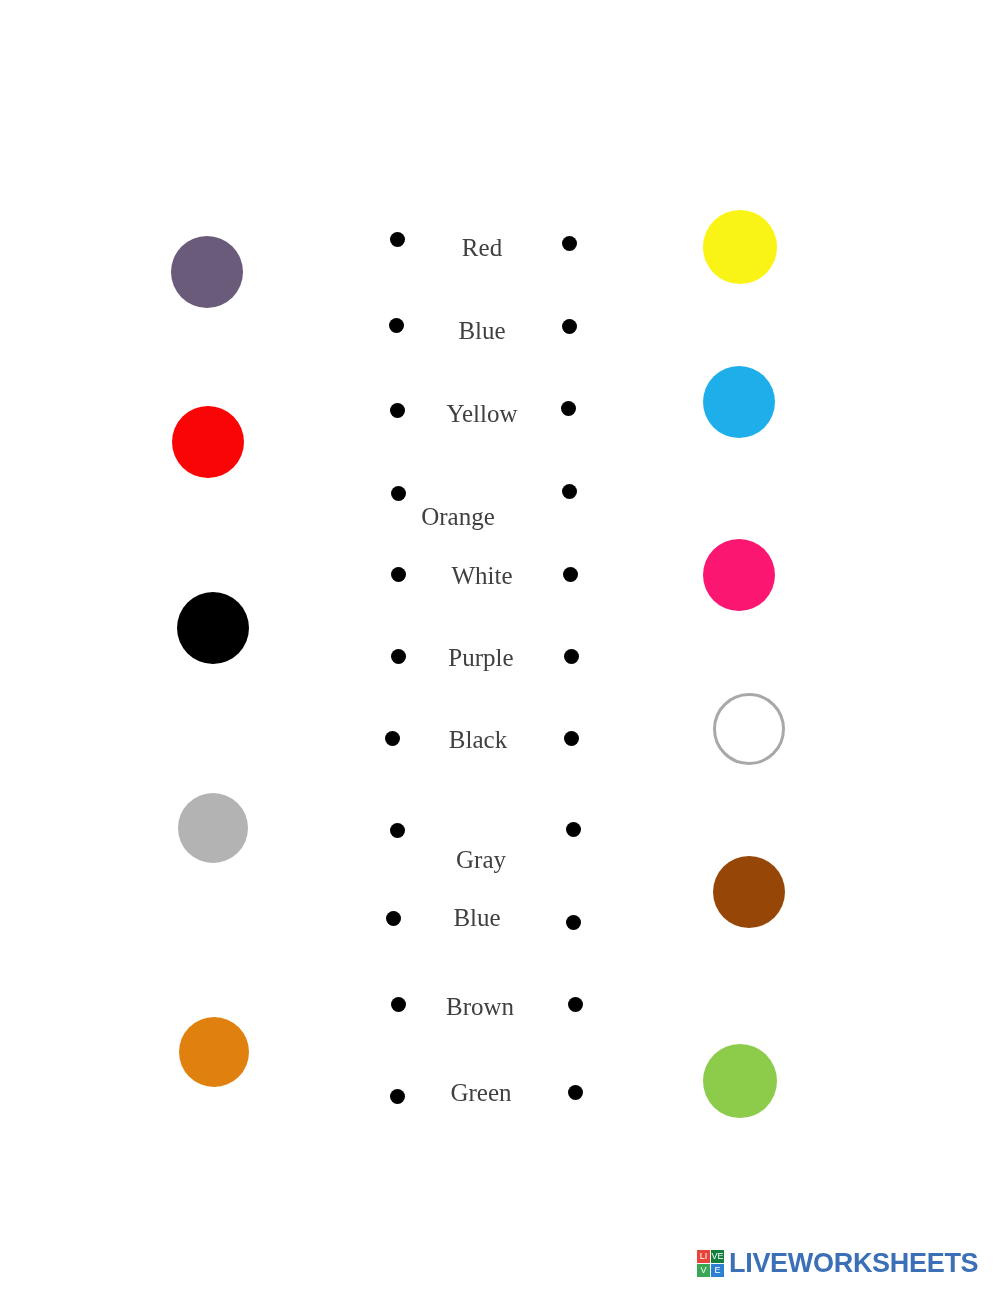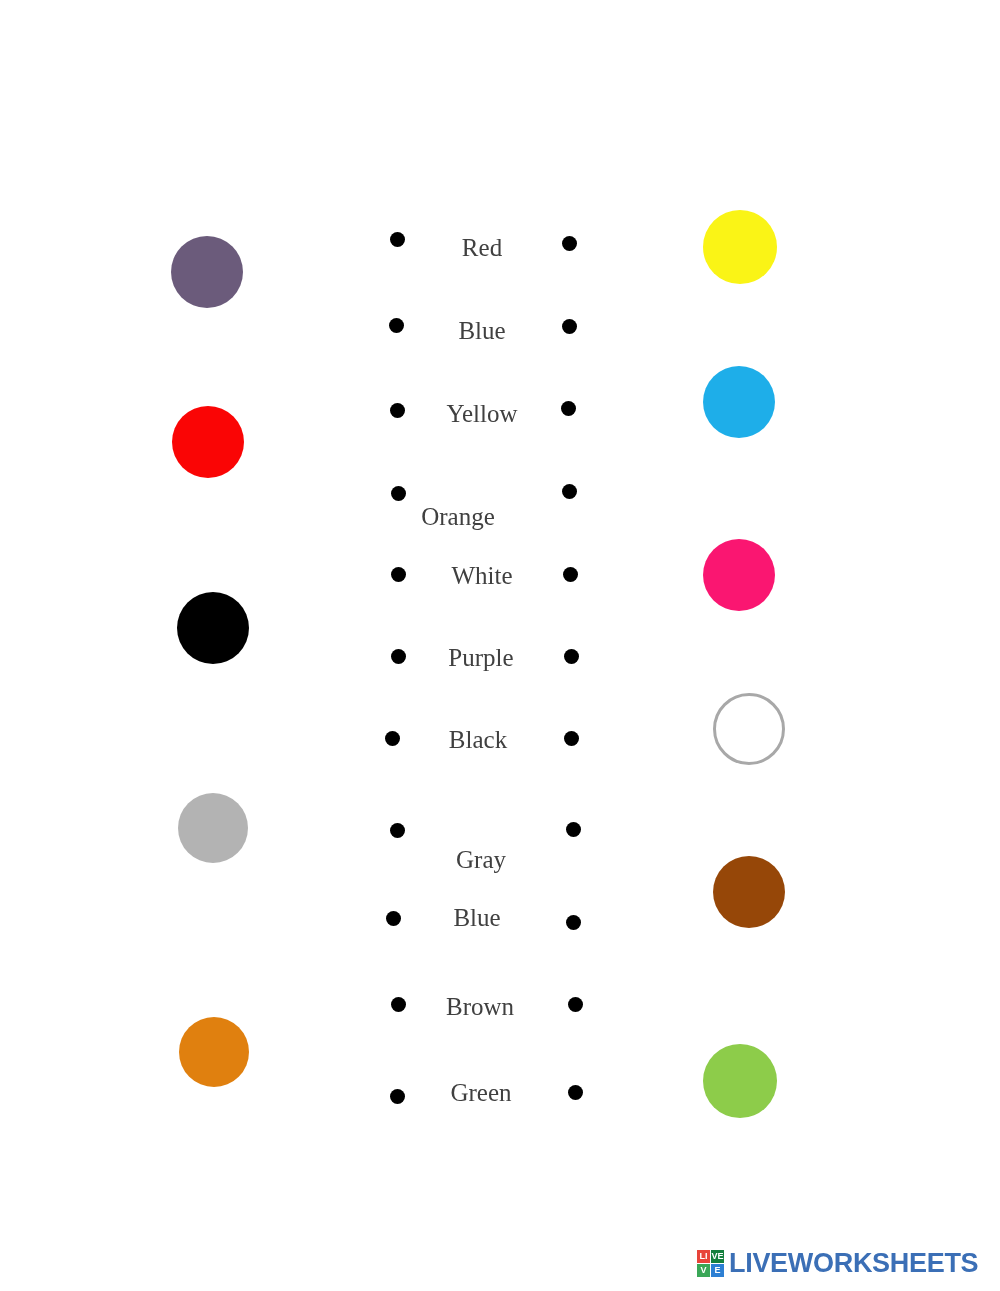--- a/index.html
+++ b/index.html
@@ -75,21 +75,21 @@
     grid-template-rows: 13px 13px;
     gap: 1px;
     margin-right: 5px;
   }
   .logo-cell {
     display: flex;
     align-items: center;
     justify-content: center;
     font-family: "Liberation Sans", sans-serif;
     font-size: 9px;
-    font-weight: bold;
+    font-weight: normal;
     color: #ffffff;
     line-height: 1;
   }
   .lc-li { background: #e8443a; }
   .lc-ve-top { background: #15803d; }
   .lc-ve-left { background: #3aa757; }
   .lc-ve-right { background: #2d7fd3; }
   #logo-text {
     font-family: "Liberation Sans", sans-serif;
     font-size: 27px;

